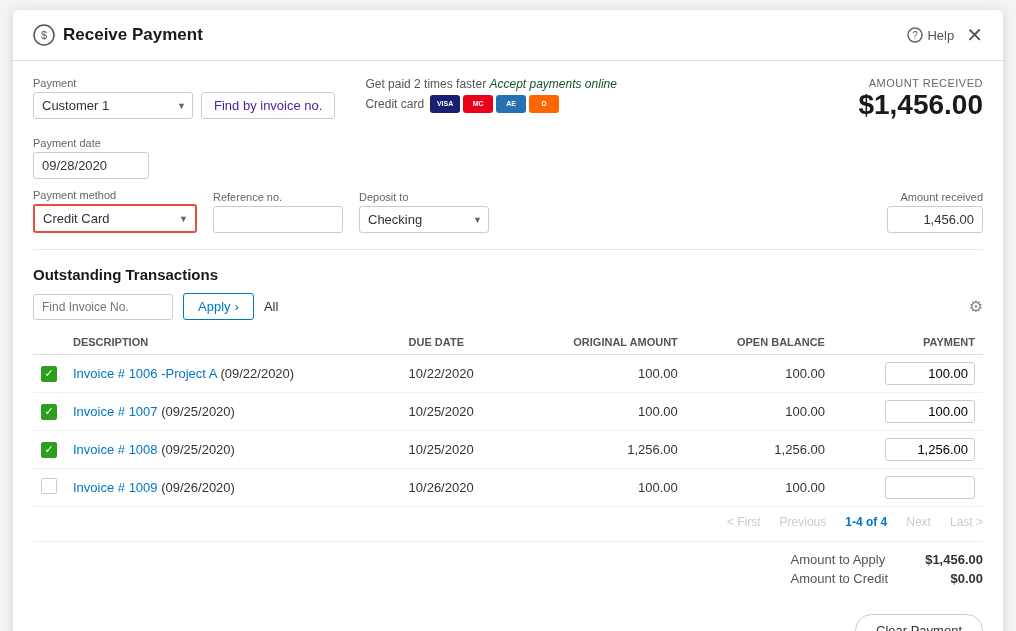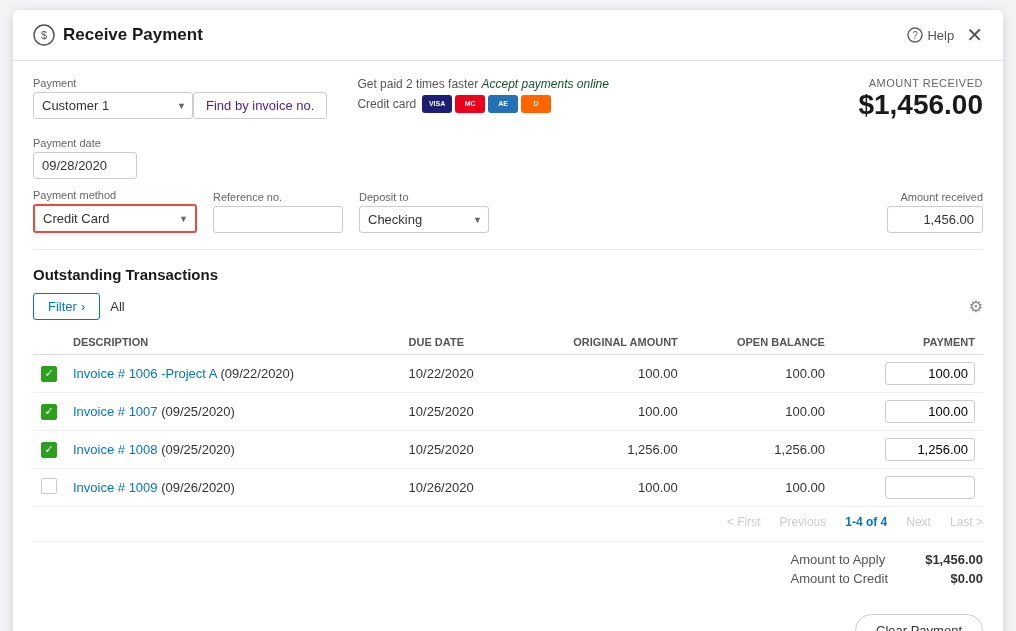--- a/index.html
+++ b/index.html
@@ -193,21 +193,21 @@
       display: flex;
       flex-direction: column;
     }
     .text-input {
       border: 1px solid #ccc;
       border-radius: 3px;
       padding: 5px 8px;
       font-size: 13px;
       color: #333;
     }
-    .date-input { width: 104px; }
+    .date-input { width: 116px; }
     .method-wrapper {
       border: 2px solid #e74c3c;
       border-radius: 3px;
     }
     .method-wrapper select {
       border: none;
       width: 160px;
     }
     .ref-input { width: 130px; }
     .deposit-wrapper select { width: 130px; }
@@ -398,21 +398,21 @@
       </div>
     </div>
 
     <div class="modal-body">
 
       <div class="top-section">
         <div class="top-left">
           <div class="customer-row">
             <div class="field-group">
               <div class="field-label">Payment</div>
-              <div style="display:flex;align-items:center;">
+              <div style="display:flex;gap:8px;align-items:center;">
                 <div class="select-wrapper">
                   <select>
                     <option>Customer 1</option>
                   </select>
                 </div>
                 <button class="btn btn-white">Find by invoice no.</button>
               </div>
             </div>
           </div>
         </div>
@@ -480,22 +480,23 @@
           <div class="field-label" style="text-align:right;">Amount received</div>
           <input type="text" class="text-input amount-input" value="1,456.00" style="">
         </div>
       </div>
 
       <hr class="divider">
 
       <div class="section-title">Outstanding Transactions</div>
 
       <div class="filter-row">
+        <input type="text" class="find-invoice-input" placeholder="Find Invoice No." style="">
         <button class="filter-btn">
-          <span>Filter</span>
+          <span>Apply</span>
           <span>›</span>
         </button>
         <span class="all-link">All</span>
         <button class="gear-btn">
           <span>⚙</span>
         </button>
       </div>
 
       <div class="table-container">
         <table>

